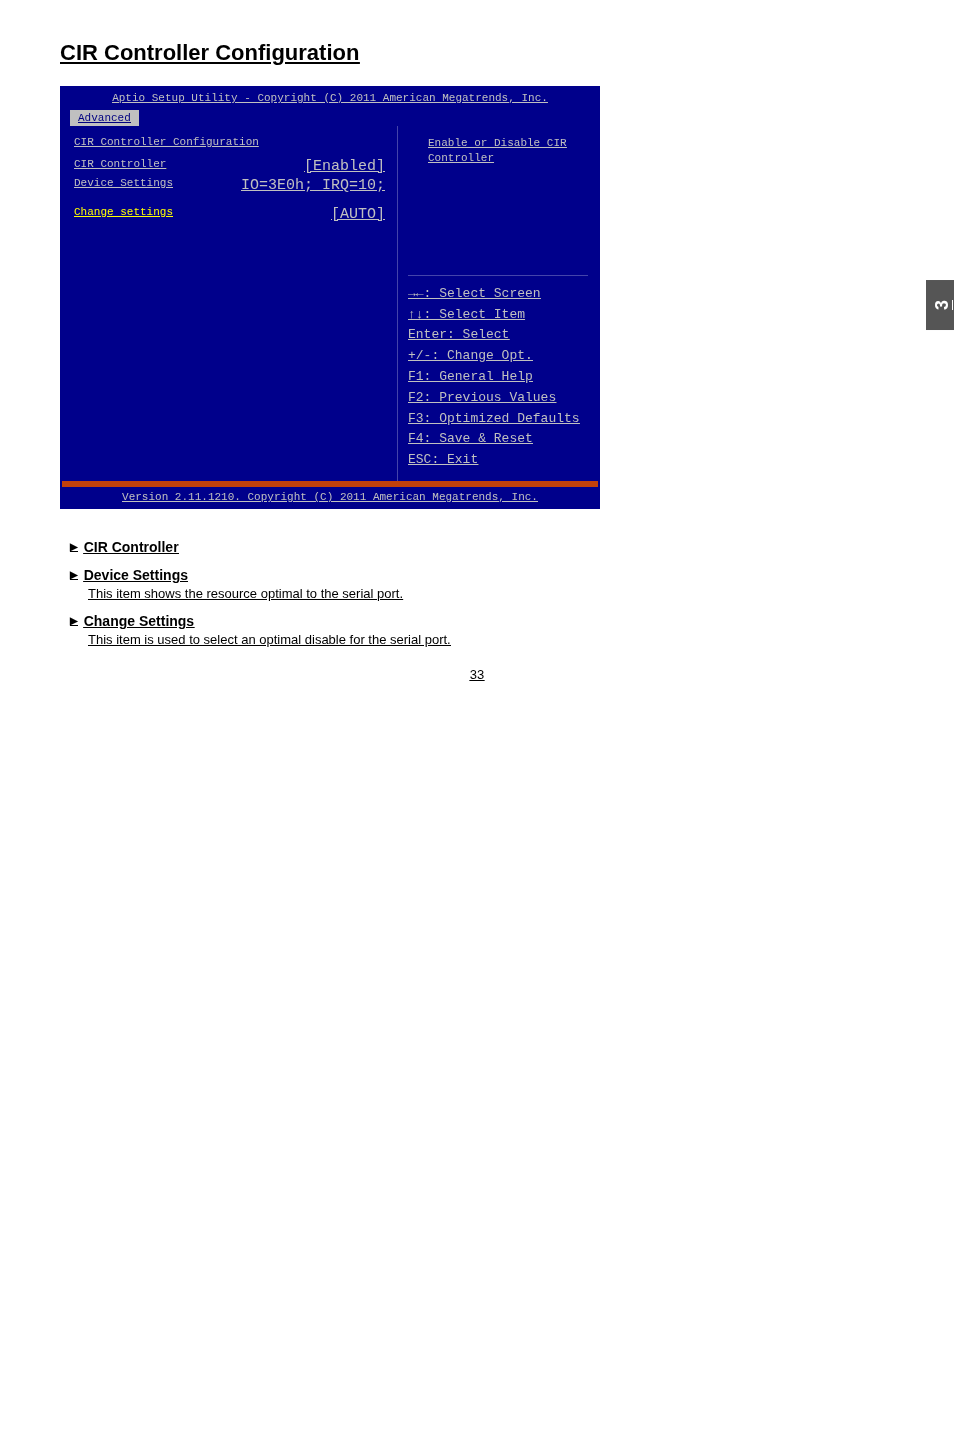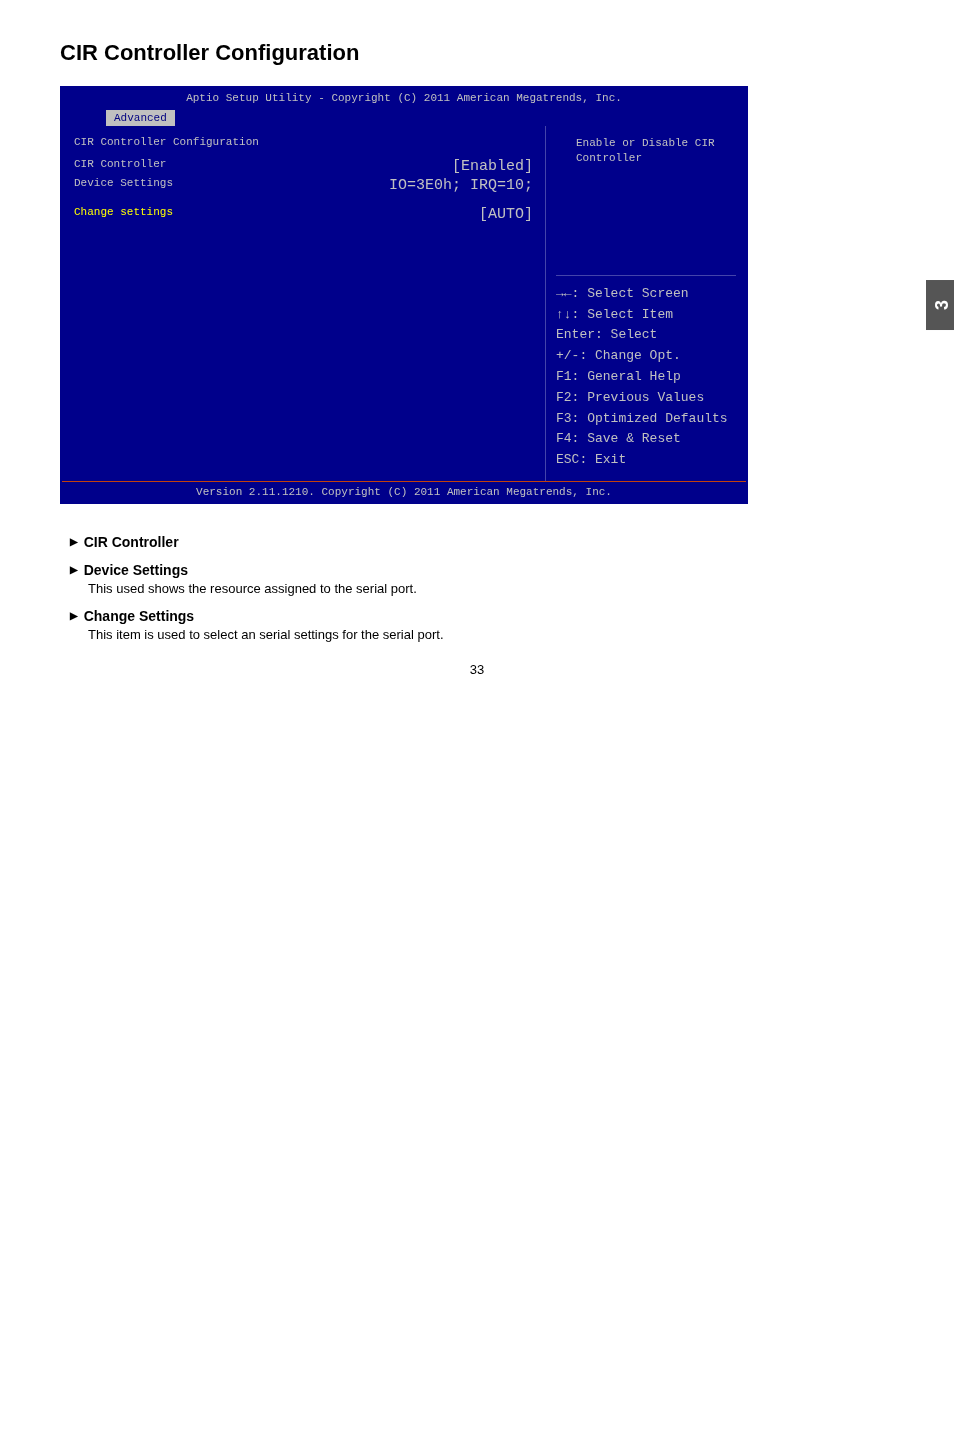--- a/index.html
+++ b/index.html
@@ -1,15 +1,15 @@
 <!DOCTYPE html>
 <html><head>
   <meta charset="utf-8">
   <style>
-    * { margin: 0; padding: 0; box-sizing: border-box; }
+    * { margin: 0; padding: 0; box-sizing: border-box; text-decoration: underline; }
     body {
       width: 954px;
       min-height: 1452px;
       background: #ffffff;
       font-family: Arial, sans-serif;
       position: relative;
     }
 
     .page-content {
       padding: 40px 60px;
@@ -17,21 +17,21 @@
 
     .page-title {
       font-size: 22px;
       font-weight: bold;
       color: #000;
       margin-bottom: 20px;
     }
 
     
     .bios-container {
-      width: 688px;
+      width: 540px;
       border: 2px solid #00008b;
       background: #00008b;
       font-family: 'Courier New', Courier, monospace;
       font-size: 12px;
       margin-bottom: 30px;
     }
 
     .bios-header {
       background: #00008b;
       color: #c0c0c0;
@@ -46,21 +46,20 @@
       display: flex;
       gap: 0;
     }
 
     .bios-tab {
       background: #c0c0c0;
       color: #000080;
       padding: 2px 8px;
       font-size: 11px;
       font-family: 'Courier New', Courier, monospace;
-      margin-left: 36px;
     }
 
     .bios-body {
       display: flex;
       background: #00008b;
     }
 
     .bios-main {
       flex: 1;
       padding: 10px 12px;
@@ -119,21 +118,21 @@
       font-size: 13px;
       line-height: 1.6;
     }
 
     .bios-footer {
       background: #00008b;
       color: #c0c0c0;
       text-align: center;
       padding: 4px 8px;
       font-size: 11px;
-      border-top: 1px solid #c2410c;
+      border-top: 6px solid #c2410c;
     }
 
     
     .chapter-tab {
       position: absolute;
       right: 0;
       top: 280px;
       background: #555;
       color: #fff;
       width: 28px;
@@ -258,26 +257,26 @@
   </div>
 
   <div class="desc-list">
 
     <div class="desc-item">
       <div class="desc-item-title">CIR Controller</div>
     </div>
 
     <div class="desc-item">
       <div class="desc-item-title">Device Settings</div>
-      <div class="desc-item-text">This used shows the resource assigned to the serial port.</div>
+      <div class="desc-item-text">This item shows the resource optimal to the serial port.</div>
     </div>
 
     <div class="desc-item">
       <div class="desc-item-title">Change Settings</div>
-      <div class="desc-item-text">This item is used to select an serial settings for the serial port.</div>
+      <div class="desc-item-text">This item is used to select an optimal disable for the serial port.</div>
     </div>
 
   </div>
 
   <div class="page-number">33</div>
 
 </div>
 
 <div class="chapter-tab">3</div>
 

